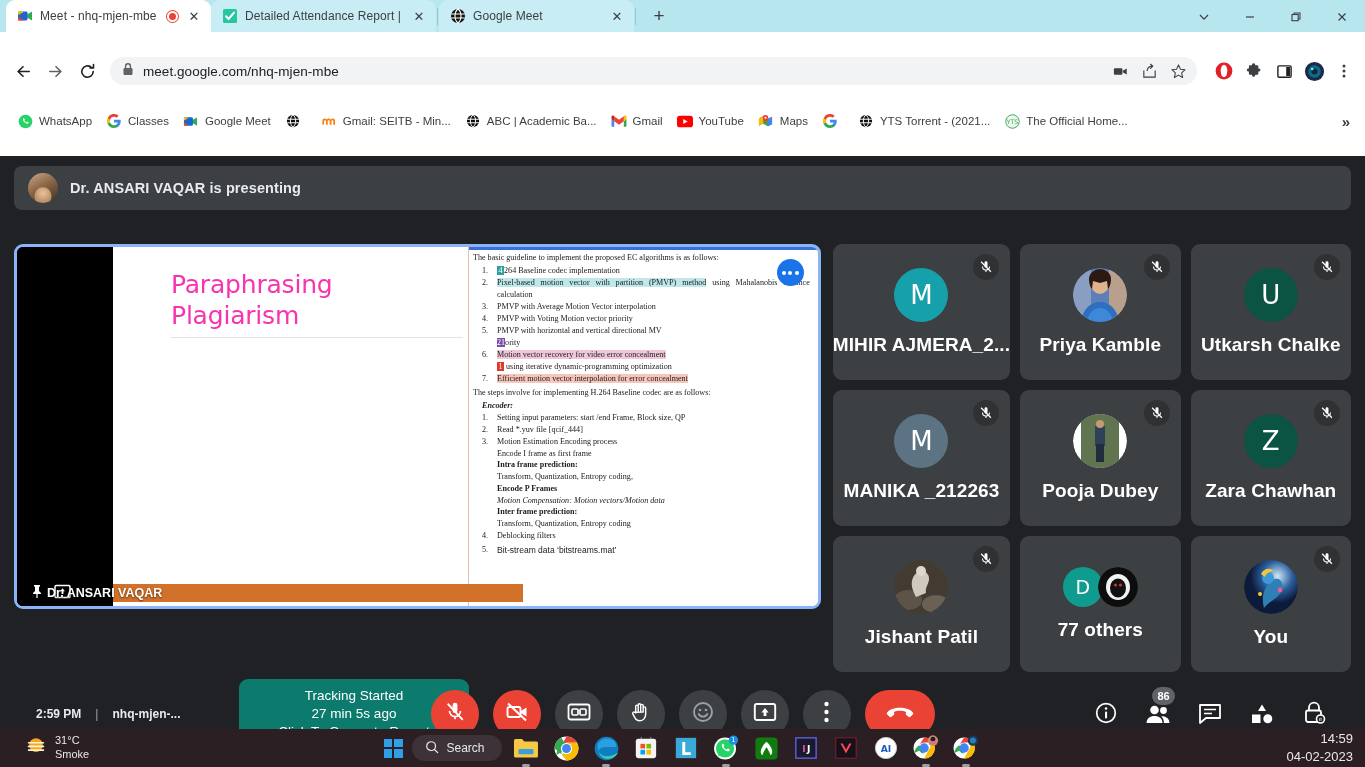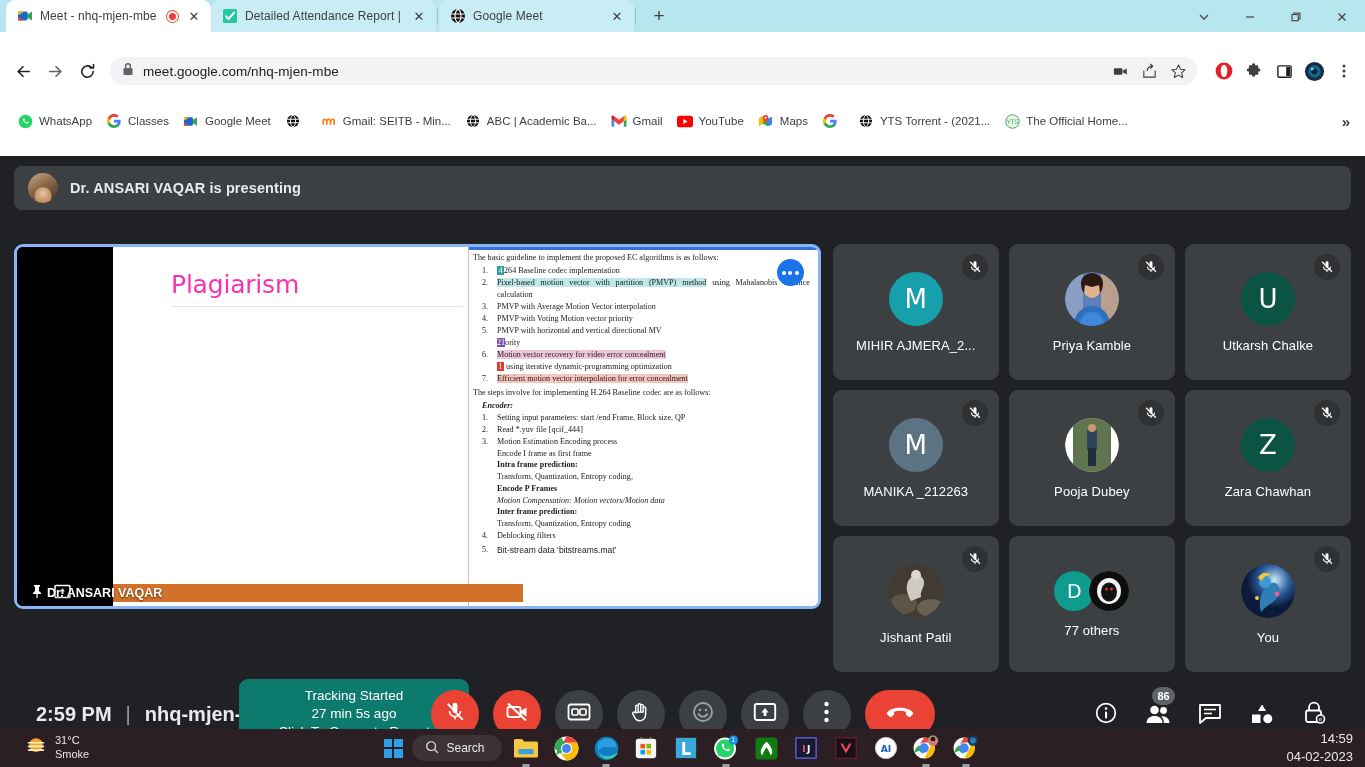--- a/index.html
+++ b/index.html
@@ -154,28 +154,28 @@
 
   
   .tiles { width:519px; display:grid; grid-template-columns:repeat(3,1fr); grid-template-rows:repeat(3,136px); gap:10px; align-content:start; }
   .tile { background:#3c4043; border-radius:9px; position:relative; display:flex; flex-direction:column; align-items:center; justify-content:center; }
   .tile-mic {
     position:absolute; right:11px; top:10px; width:26px; height:26px; border-radius:50%;
     background:#2f3133; display:flex; align-items:center; justify-content:center;
   }
   .tile-av { width:54px; height:54px; border-radius:50%; display:flex; align-items:center; justify-content:center; overflow:hidden; }
   .tile-initial { color:#fff; font-size:26px; font-weight:400; font-family:"DejaVu Sans", sans-serif; }
-  .tile-name { color:#fff; font-size:13px; font-weight:400; margin-top:12px; letter-spacing:0.1px; white-space:nowrap; }
+  .tile-name { color:#fff; font-size:19px; font-weight:700; margin-top:12px; letter-spacing:0.1px; white-space:nowrap; }
   .tile-others-avs { display:flex; align-items:center; }
   .tile-others-avs .oa { width:40px; height:40px; border-radius:50%; overflow:hidden; display:flex; align-items:center; justify-content:center; }
   .tile-others-avs .oa:nth-child(2) { margin-left:-5px; }
 
   
   .bottombar { height:84px; display:flex; align-items:center; position:relative; padding:0 22px; }
-  .bb-left { display:flex; align-items:center; gap:14px; color:#e8eaed; font-size:20px; font-weight:700; }
+  .bb-left { display:flex; align-items:center; gap:14px; color:#e8eaed; font-size:12px; font-weight:700; }
   .bb-sep { color:#9aa0a6; font-weight:400; }
   .tracking {
     position:absolute; left:225px; top:50%; transform:translateY(-50%);
     width:230px; height:70px; background:#0d7a6e; border-radius:9px;
     display:flex; flex-direction:column; align-items:center; justify-content:center;
     color:#fff; font-size:13.5px; line-height:1.32; text-align:center; font-weight:400;
   }
   .bb-center { position:absolute; left:50%; transform:translateX(-50%); display:flex; align-items:center; gap:14px; }
   .ctl { width:48px; height:48px; border-radius:50%; background:#3c4043; display:flex; align-items:center; justify-content:center; }
   .ctl.danger { background:#ea4335; }
@@ -507,20 +507,21 @@
 
     <div class="stage">
 
       <div class="present-wrap">
         <div class="present">
           <div class="slide-black"></div>
           <div class="slide-white">
 
             <div class="slide-left">
               <div class="slide-title">
+                <div>Paraphrasing</div>
                 <div>Plagiarism</div>
               </div>
               <div class="slide-title-rule"></div>
             </div>
 
             <div class="slide-doc">
               <div class="doc-topline"></div>
               <div class="doc-p">The basic guideline to implement the proposed EC algorithms is as follows:</div>
 
               <ol class="doc-ol">

